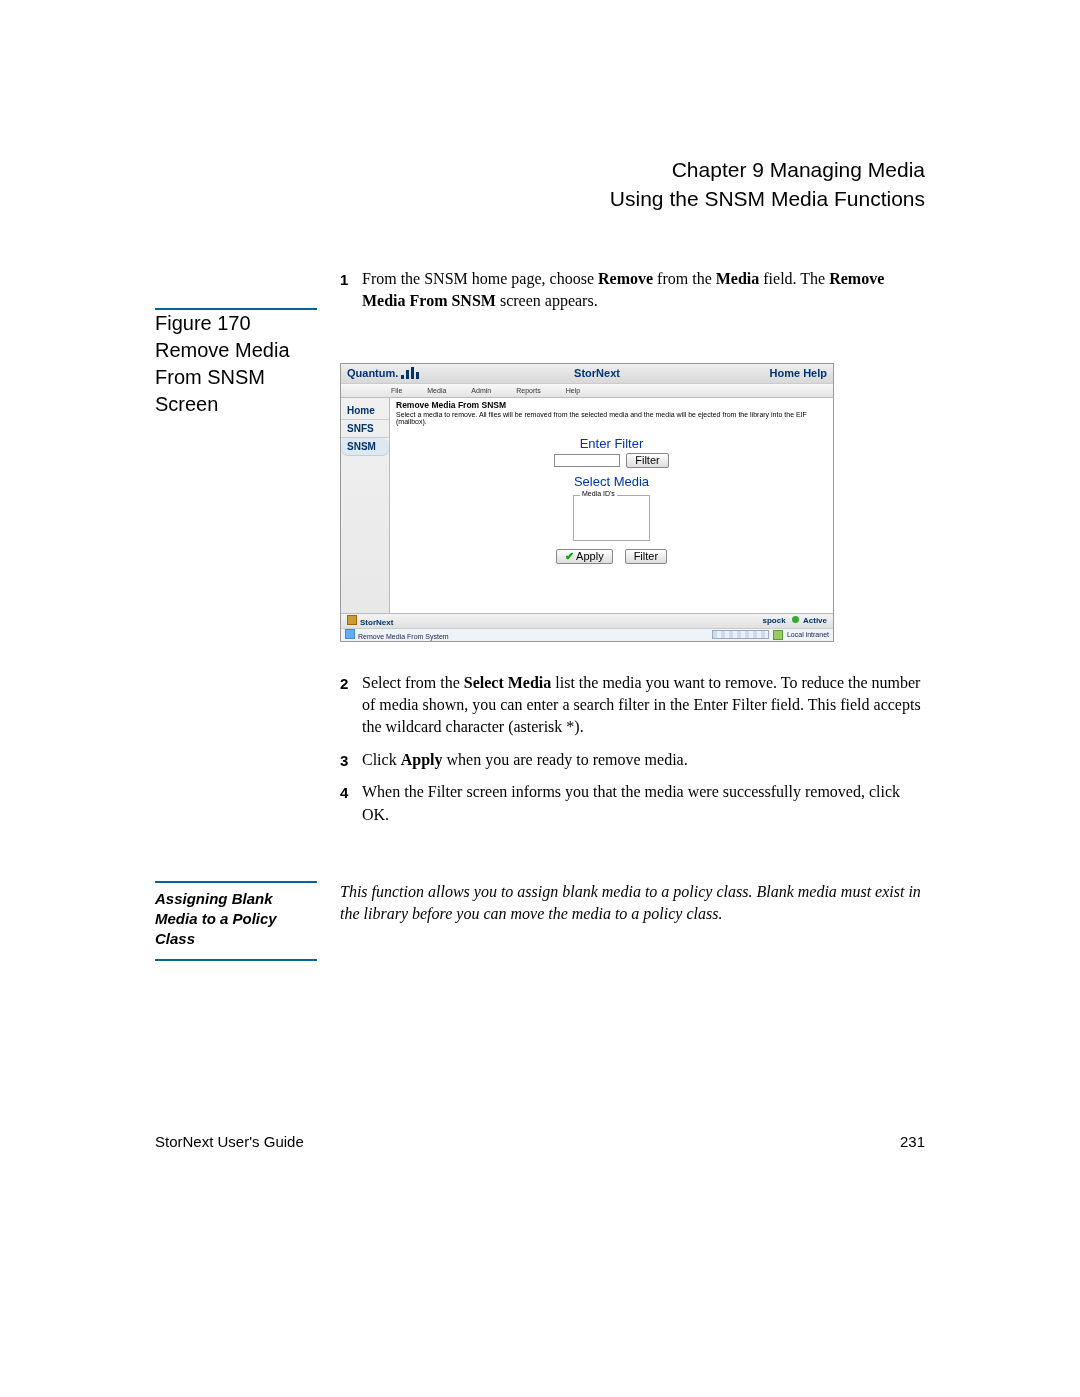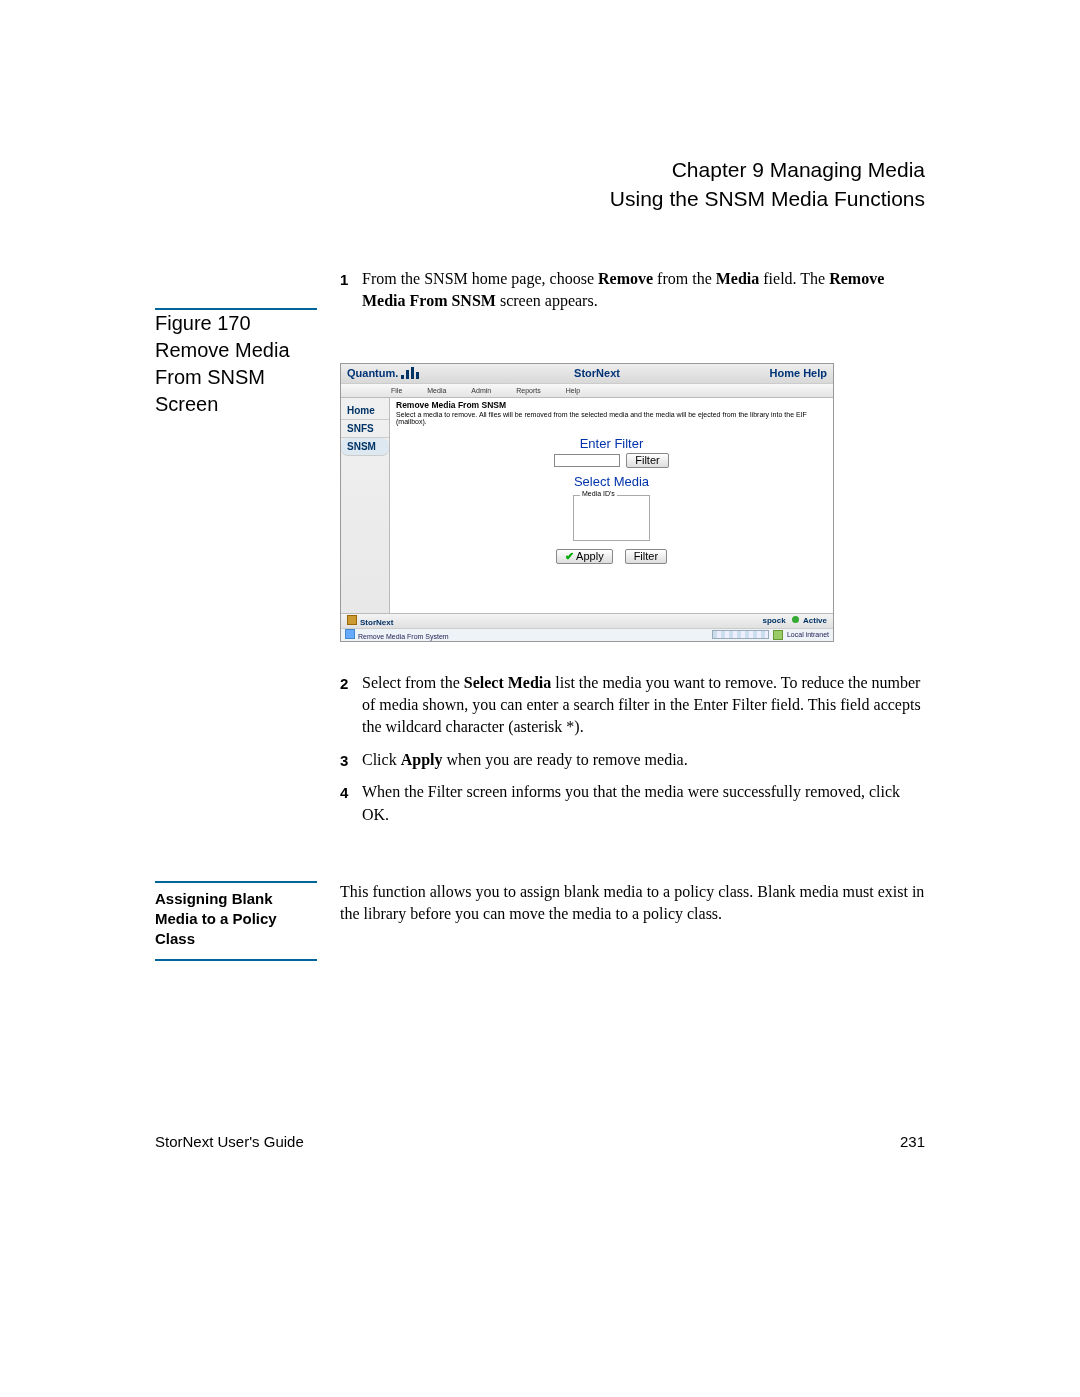--- a/index.html
+++ b/index.html
@@ -65,20 +65,21 @@
     border-top: 2px solid #006699;
     border-bottom: 2px solid #006699;
     padding: 6px 0 9px 0;
     width: 162px;
     line-height: 1.35;
   }
   .twocol {
     display: flex;
     margin-top: 55px;
     align-items: flex-start;
+    font-style: italic;
   }
   .twocol .left {
     width: 185px;
     flex-shrink: 0;
   }
   .twocol .right {
     flex: 1;
     font-size: 16px;
     line-height: 1.4;
   }

